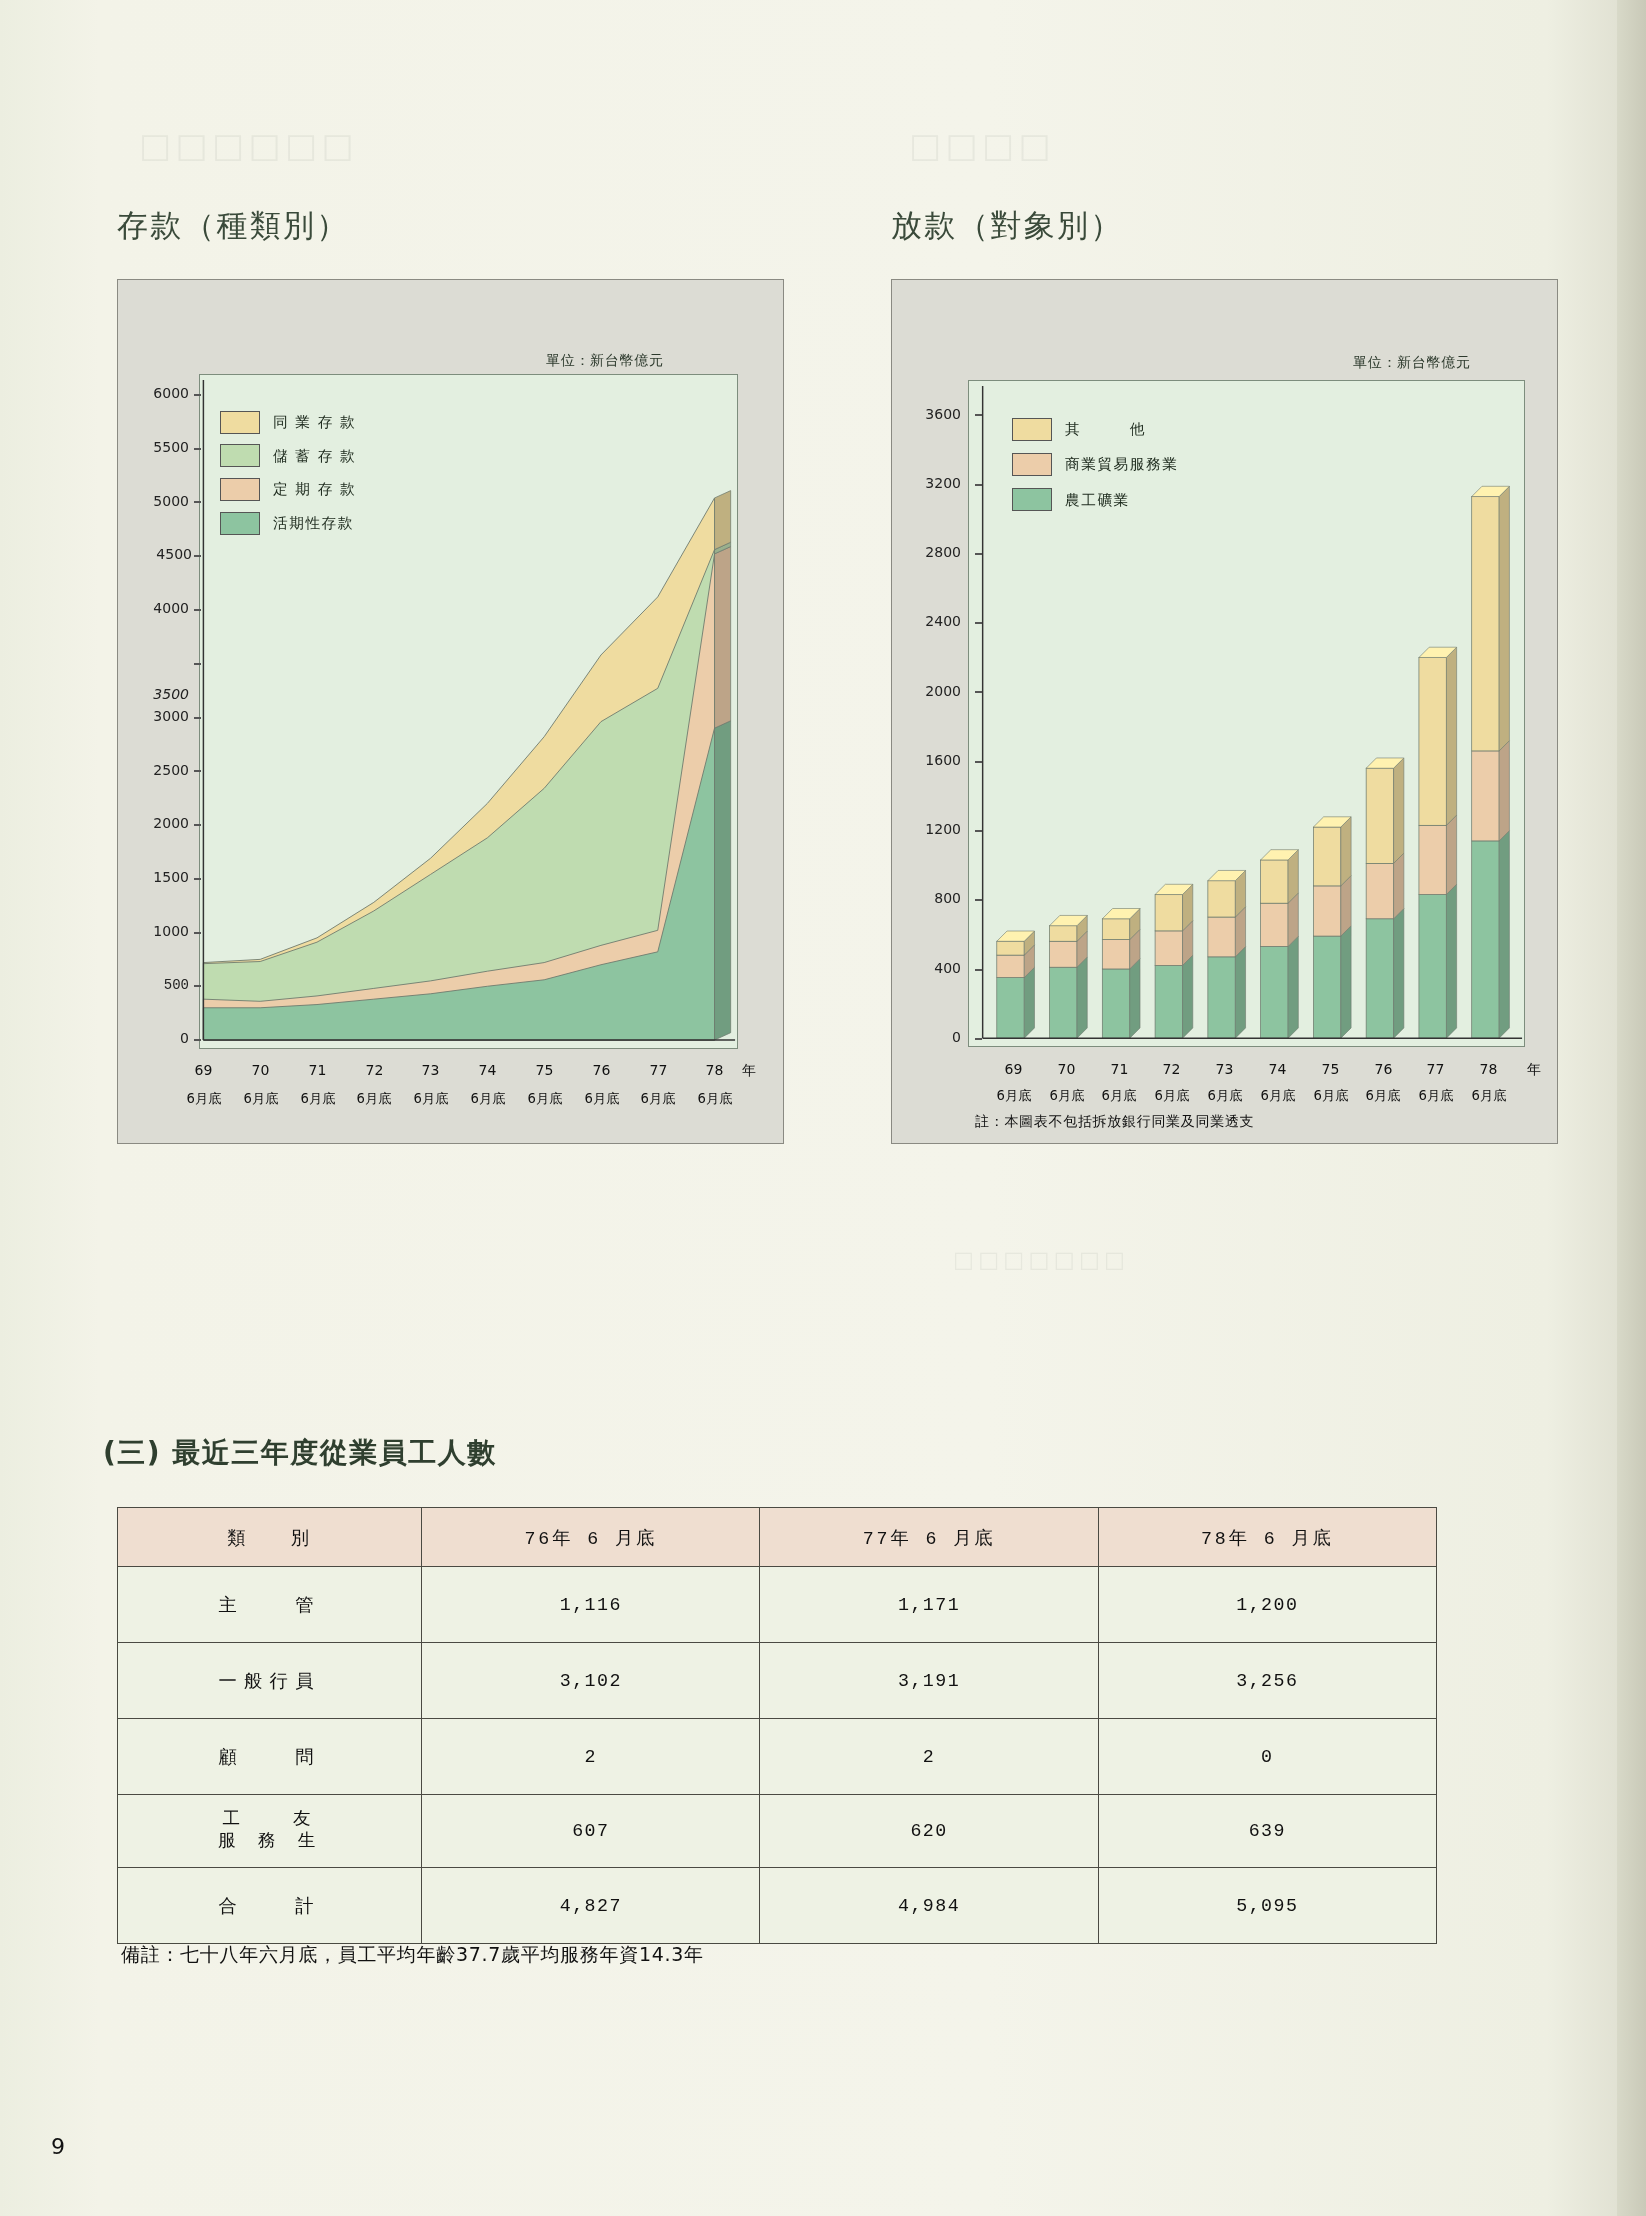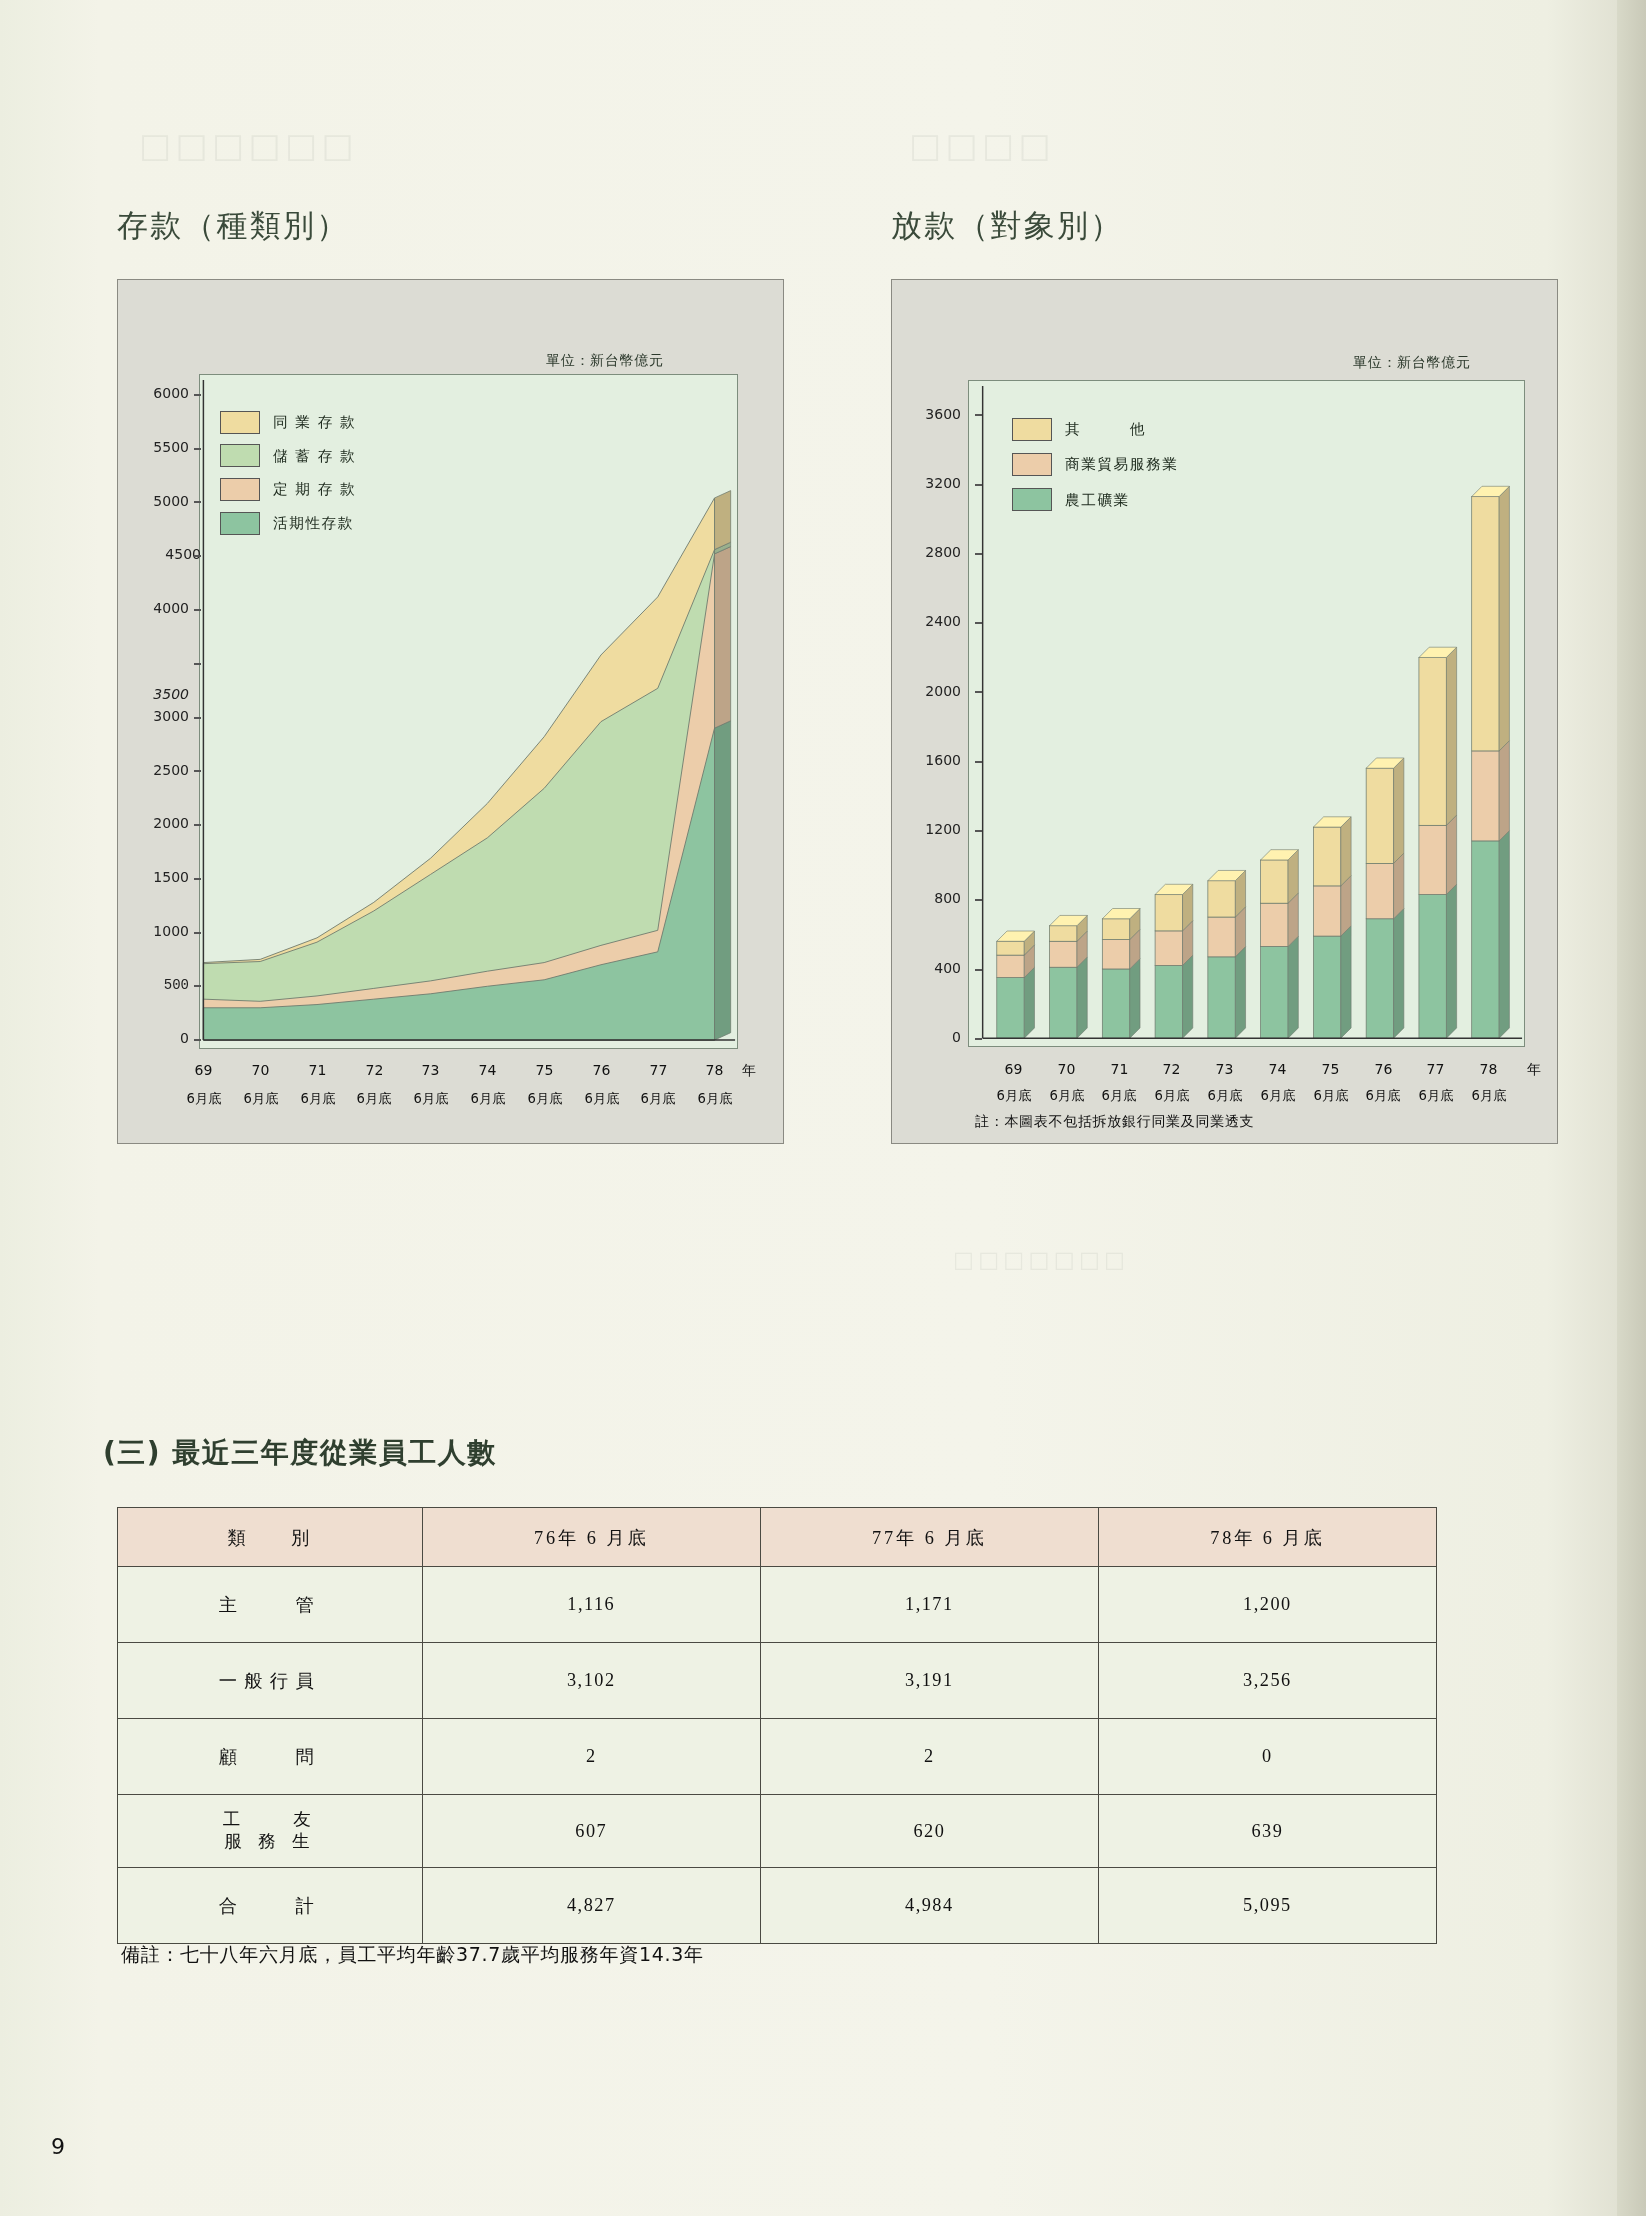--- a/index.html
+++ b/index.html
@@ -94,21 +94,21 @@
   table.emp{
     position:absolute;
     border-collapse:collapse;
     background:#eef2e4;
   }
   table.emp td{
     border:1.5px solid #4a4a42;
     font-size:18.3px;
     color:#111;
     text-align:center;
-    font-family:Liberation Serif, serif;
+    font-family:Liberation Mono, monospace;
   }
   table.emp tr.head td{
     background:#efded0;
     height:56px;
     letter-spacing:2.9px;
   }
   table.emp td.lbl{
     letter-spacing:7.3px;
     width:315px;
   }
@@ -168,21 +168,21 @@
     <div class="axis-label" style="left:110px;top:815px;width:79px;">2000</div>
     <div class="tickmark" style="left:194px;top:824px;width:6.6px;height:1.5px;"></div>
     <div class="axis-label" style="left:110px;top:762px;width:79px;">2500</div>
     <div class="tickmark" style="left:194px;top:770px;width:6.6px;height:1.5px;"></div>
     <div class="axis-label" style="left:110px;top:708px;width:79px;">3000</div>
     <div class="tickmark" style="left:194px;top:717px;width:6.6px;height:1.5px;"></div>
     <div class="axis-label" style="left:110px;top:686px;width:79px;font-style:italic;">3500</div>
     <div class="tickmark" style="left:194px;top:663px;width:6.6px;height:1.5px;"></div>
     <div class="axis-label" style="left:110px;top:600px;width:79px;">4000</div>
     <div class="tickmark" style="left:194px;top:609px;width:6.6px;height:1.5px;"></div>
-    <div class="axis-label" style="left:122px;top:546px;width:79px;">4500</div>
+    <div class="axis-label" style="left:113px;top:546px;width:79px;">4500</div>
     <div class="tickmark" style="left:194px;top:555px;width:6.6px;height:1.5px;"></div>
     <div class="axis-label" style="left:110px;top:493px;width:79px;">5000</div>
     <div class="tickmark" style="left:194px;top:501px;width:6.6px;height:1.5px;"></div>
     <div class="axis-label" style="left:110px;top:439px;width:79px;">5500</div>
     <div class="tickmark" style="left:194px;top:448px;width:6.6px;height:1.5px;"></div>
     <div class="axis-label" style="left:110px;top:385px;width:79px;">6000</div>
     <div class="tickmark" style="left:194px;top:394px;width:6.6px;height:1.5px;"></div>
   </div>
 <div id="dep-xaxis">
     <div class="xlab" style="left:178px;top:1062px;width:51px;">69</div>

